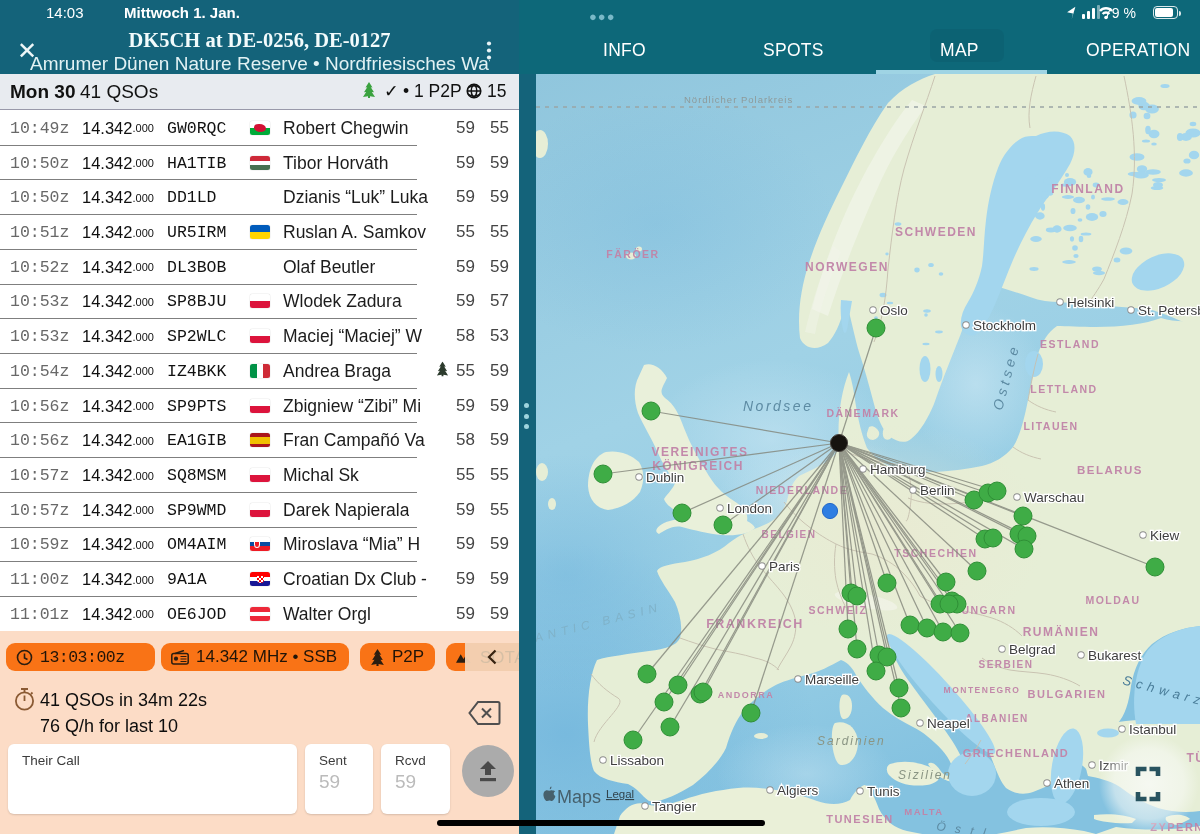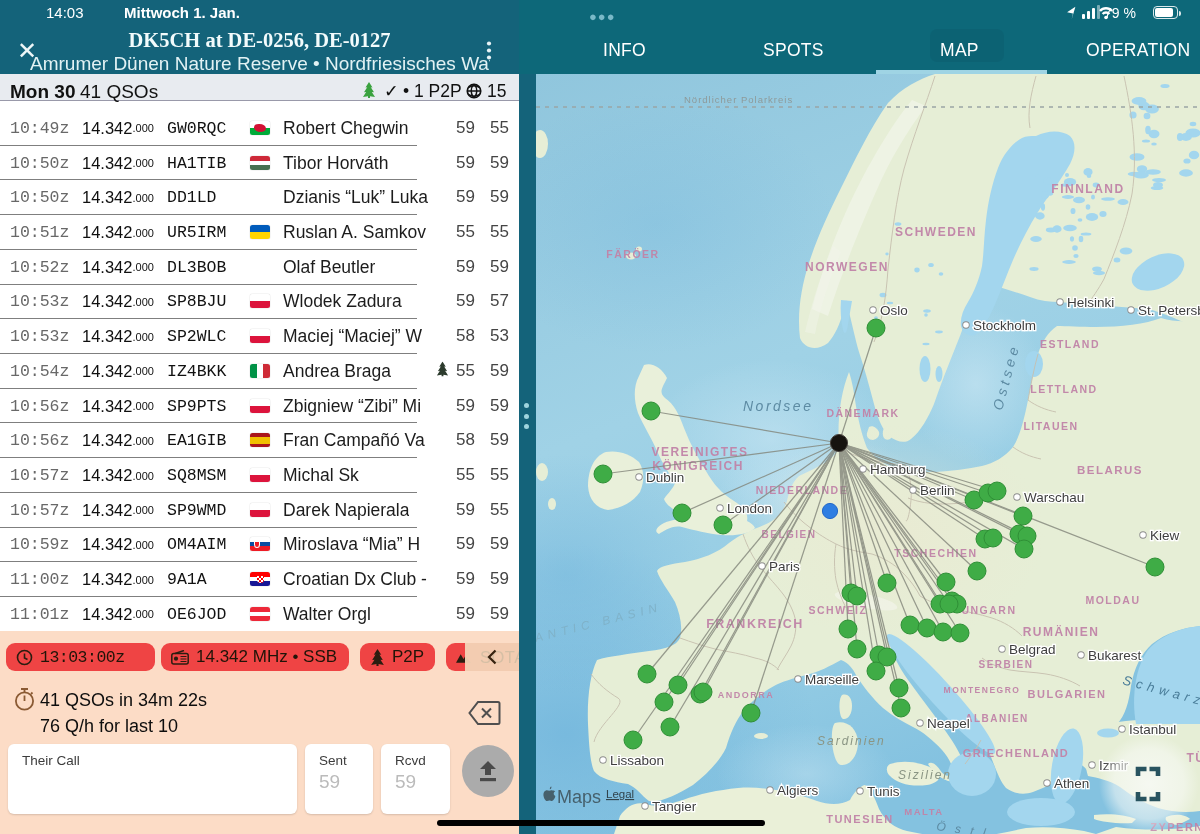--- a/index.html
+++ b/index.html
@@ -16,39 +16,39 @@
 #batt{position:absolute;right:22px;top:6px;width:25px;height:13px;border:1px solid rgba(255,255,255,.85);border-radius:4px}
 #batt:before{content:"";position:absolute;left:1px;top:1px;bottom:1px;width:18px;background:#fff;border-radius:2px}
 #batt:after{content:"";position:absolute;right:-4px;top:3.5px;width:2px;height:5px;background:rgba(255,255,255,.85);border-radius:0 2px 2px 0}
 #pct{position:absolute;right:64px;top:5px;color:#fff;font-size:14px}
 #xbtn{position:absolute;left:17px;top:40px;color:#eef7f8;font-size:24px;font-weight:400;line-height:22px}
 #title{position:absolute;left:0;top:29px;width:519px;text-align:center;color:#f2fbfc;font-family:"Liberation Serif",serif;font-weight:bold;font-size:20.5px}
 #subtitle{position:absolute;left:30px;top:53px;width:460px;text-align:center;color:#e2f2f4;font-size:19px;white-space:nowrap;overflow:hidden}
 #kebab{position:absolute;left:484px;top:41px}
 .tab{position:absolute;top:40px;color:#fff;font-size:17.5px;letter-spacing:0.3px}
 #panel{position:absolute;left:0;top:74px;width:519px;height:557px;background:#fff}
-#phead{position:absolute;left:0;top:0;width:519px;height:27px;background:#e8ebf0;border-bottom:1px solid #99a;}
+#phead{position:absolute;left:0;top:0;width:519px;height:36px;background:#e8ebf0;border-bottom:1px solid #99a;}
 #phead .d{position:absolute;left:10px;top:7px;font-size:19px;font-weight:bold;color:#111}
 #phead .q{position:absolute;left:80px;top:7px;font-size:19px;color:#111}
 #phead .ic{position:absolute;left:362px;top:6.5px;font-size:17.5px;color:#111}
 .row{position:relative;height:34.73px;border-bottom:1px solid #7f7f7f;background:#fff}
 .row span{position:absolute;top:50%;transform:translateY(-50%);white-space:nowrap}
 .tm{left:10px;font-family:"Liberation Mono",monospace;font-size:16.5px;color:#686868}
 .fq{left:82px;font-size:16.5px;font-weight:normal;color:#0f0f0f}
 .fq2{font-size:11px}
 .cs{left:167px;font-family:"Liberation Mono",monospace;font-size:16.5px;color:#111}
 .flw{left:250px}
 .fl{position:relative;width:20px;height:14px;border-radius:2.5px;overflow:hidden;box-shadow:0 0 1px rgba(0,0,0,.4)}
 .nm{left:283px;font-size:17.5px;color:#1c1c1c;max-width:168px;overflow:hidden}
 .rowpine{left:436px}
 .s1{left:456px;font-size:17px;color:#454545}
 .s2{left:490px;font-size:17px;color:#454545}
 #rows{position:absolute;left:0;top:37px;width:417px}
 #bottom{position:absolute;left:0;top:631px;width:519px;height:203px;background:#fcdcc6}
-.btn{position:absolute;top:12px;height:28px;background:#ef4444;border-radius:9px;display:flex;align-items:center;color:#201408;font-size:17px;padding:0 10px;gap:7px}
+.btn{position:absolute;top:12px;height:28px;background:#f97316;border-radius:9px;display:flex;align-items:center;color:#201408;font-size:17px;padding:0 10px;gap:7px}
 #b1{left:6px;width:149px}
 #b2{left:161px;width:188px}
 #b3{left:360px;width:75px}
 #b4{left:446px;width:73px;border-radius:9px 0 0 9px}
 #b4ov{position:absolute;left:465px;top:12px;width:54px;height:28px;background:#f3d2b6;opacity:0.96}
 #sotat{position:absolute;left:480px;top:17px;font-size:16.5px;color:#d6bfa5;letter-spacing:0.5px;width:39px;overflow:hidden}
 #chev{position:absolute;left:486px;top:17px}
 .b1t{font-family:"Liberation Mono",monospace;font-size:16.5px;letter-spacing:-0.5px}
 #qline{position:absolute;left:40px;top:56px;font-size:18px;color:#0d0d0d;line-height:26px}
 #swatch{position:absolute;left:13px;top:56px}

